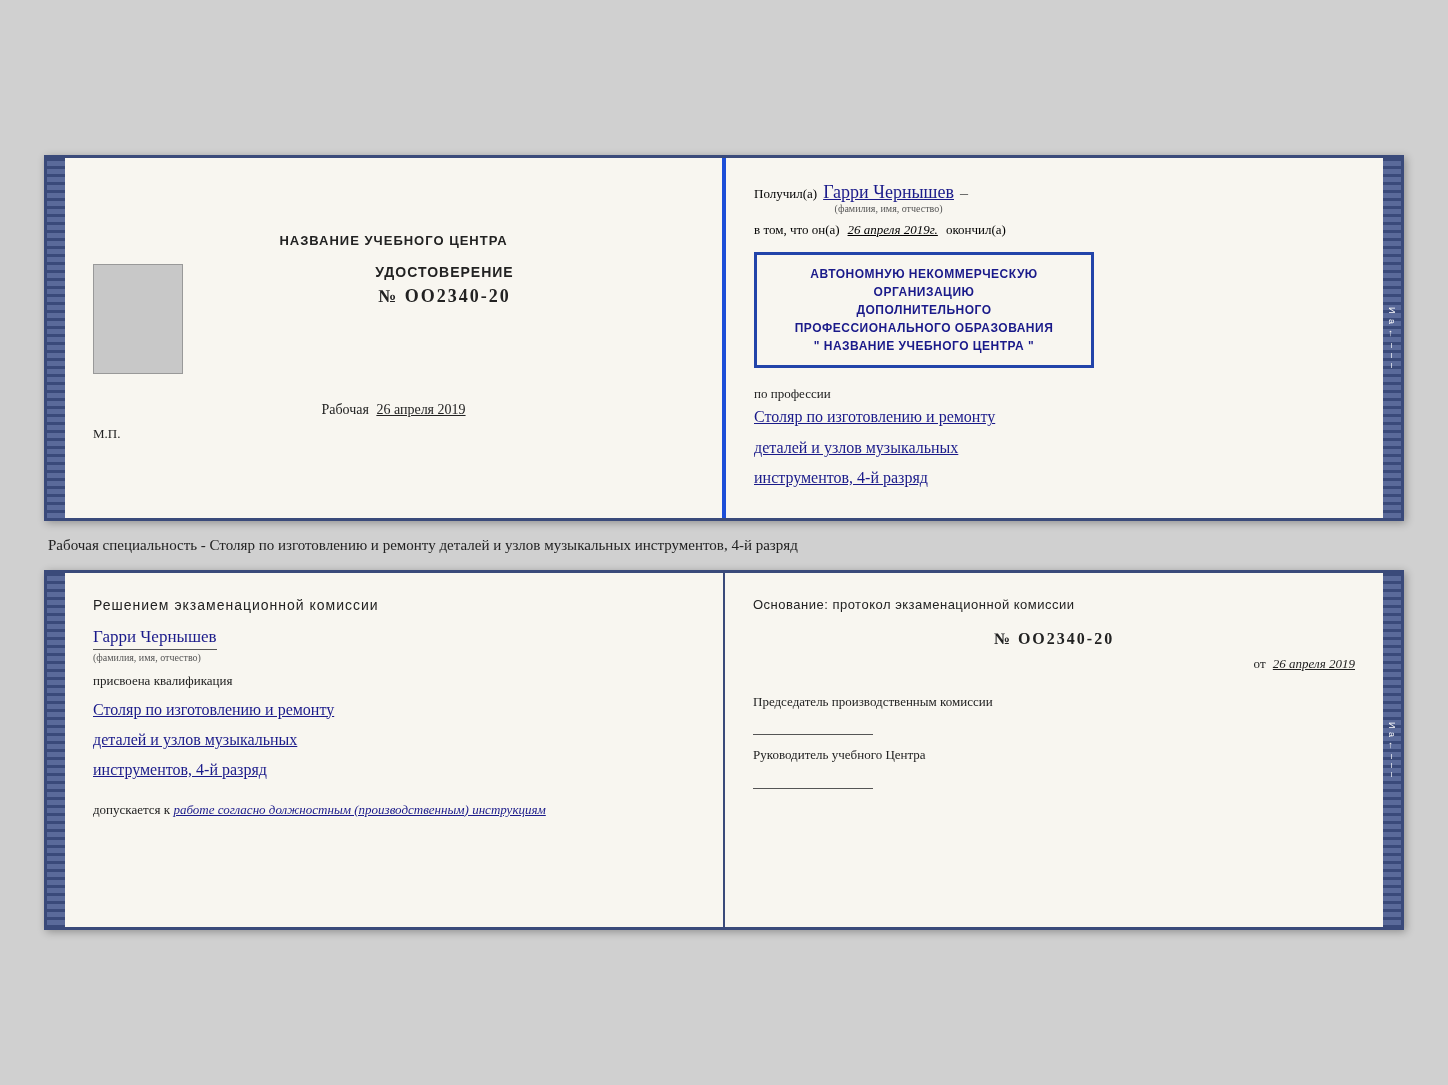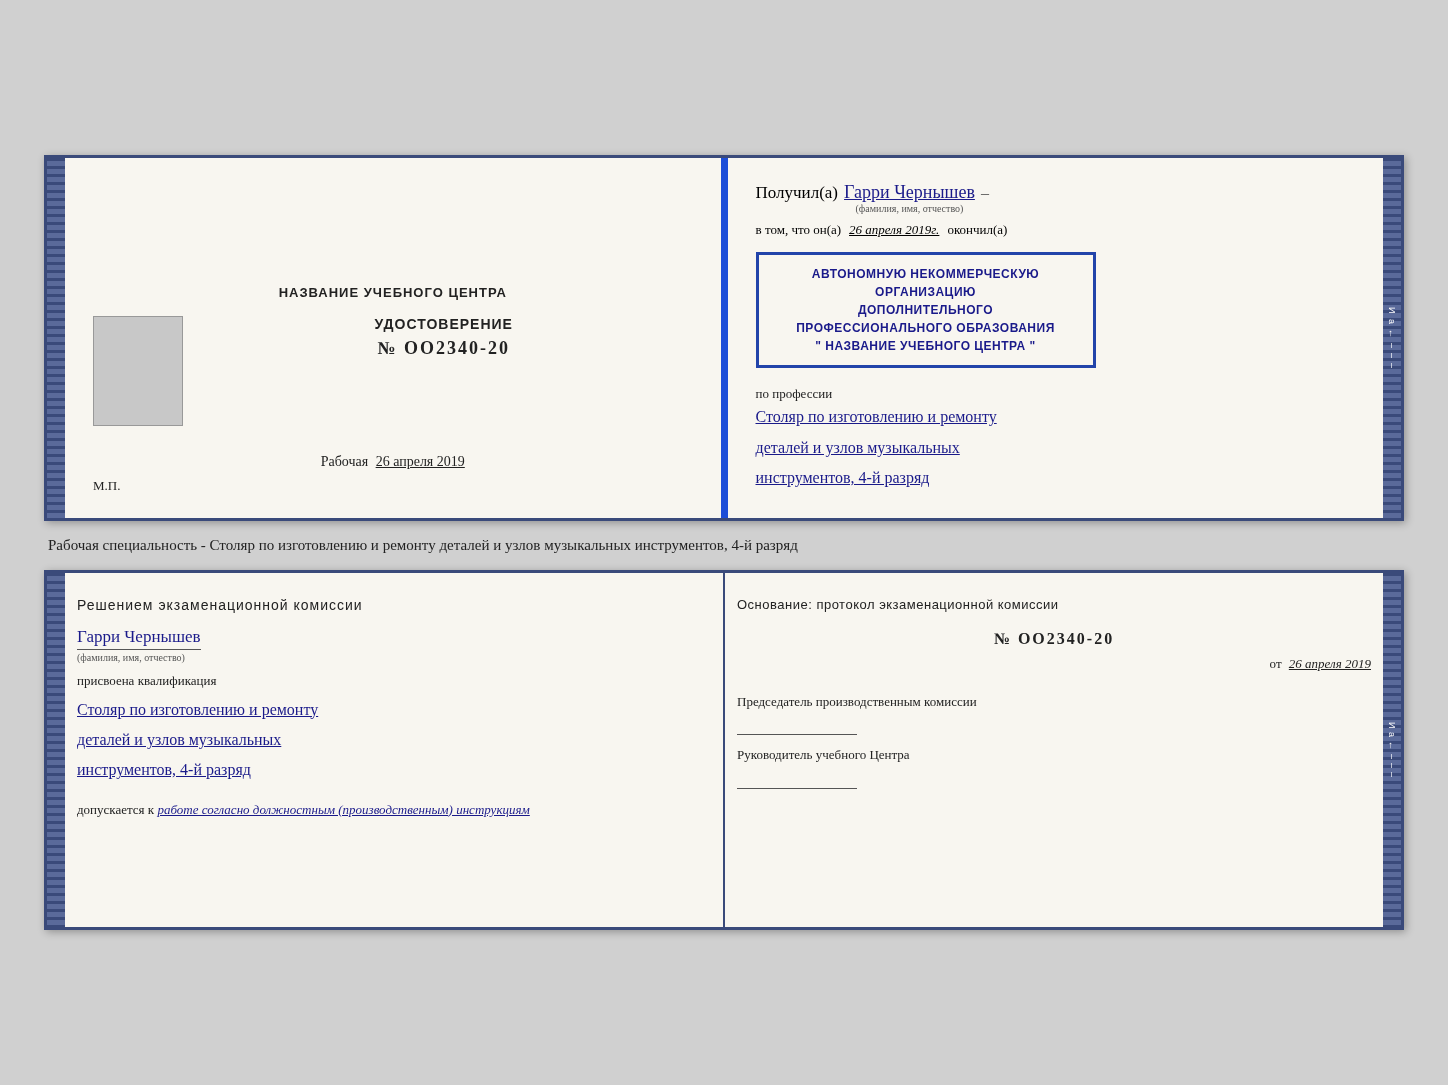--- a/index.html
+++ b/index.html
@@ -33,25 +33,25 @@
       min-height: 320px;
     }
 
     .doc-left, .doc-right {
       flex: 1;
       padding: 24px 28px;
       position: relative;
     }
 
     .doc-left {
-      border-right: 7px solid #1d4ed8;
-      display: flex;
-      flex-direction: column;
-      align-items: center;
-      justify-content: flex-end;
+      border-right: 4px solid #1d4ed8;
+      display: flex;
+      flex-direction: column;
+      align-items: center;
+      justify-content: center;
     }
 
     .spine-left {
       width: 18px;
       background: repeating-linear-gradient(
         to bottom,
         #3a4a7a 0px, #3a4a7a 3px,
         #5a6a9a 3px, #5a6a9a 8px
       );
       flex-shrink: 0;
@@ -205,21 +205,21 @@
       display: flex;
       width: 100%;
       background: #f8f6f0;
       border: 3px solid #3a4a7a;
       box-shadow: 2px 2px 8px rgba(0,0,0,0.3);
       min-height: 360px;
     }
 
     .bottom-left, .bottom-right {
       flex: 1;
-      padding: 24px 12px;
+      padding: 24px 28px;
       position: relative;
     }
 
     .bottom-left {
       border-right: 2px solid #3a4a7a;
     }
 
     .decision-title {
       font-family: Arial, sans-serif;
       font-size: 14px;
@@ -369,21 +369,21 @@
           <span class="cert-issued-date" style="margin-left:4px;">26 апреля 2019</span>
         </div>
 
         <div class="mp-label">М.П.</div>
       </div>
     </div>
 
     <div class="doc-right">
       
       <div class="received-line">
-        <span style="font-size:17px;text-align:center;">Получил(а)</span>
+        <span style="font-size:13px;text-align:center;">Получил(а)</span>
         <div class="fio-group">
           <span class="handwritten-name">Гарри Чернышев</span>
           <span class="small-label">(фамилия, имя, отчество)</span>
         </div>
         <span class="dash-line">–</span>
       </div>
 
       
       <div style="font-size:13px; margin-bottom:6px; display:flex; align-items:center; gap:8px;">
         <span>в том, что он(а)</span>

